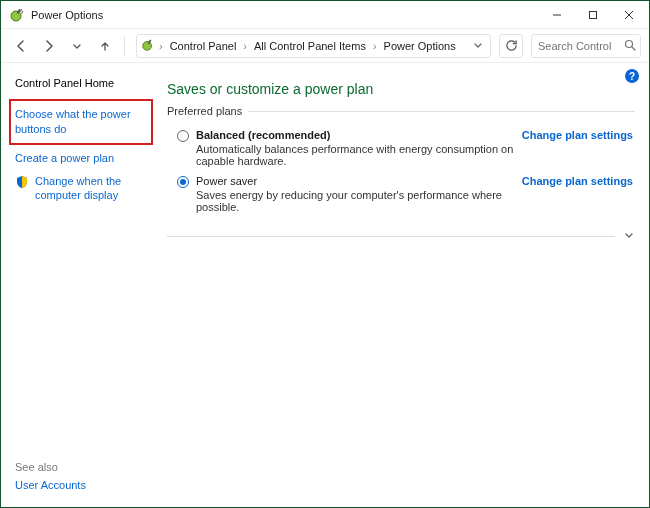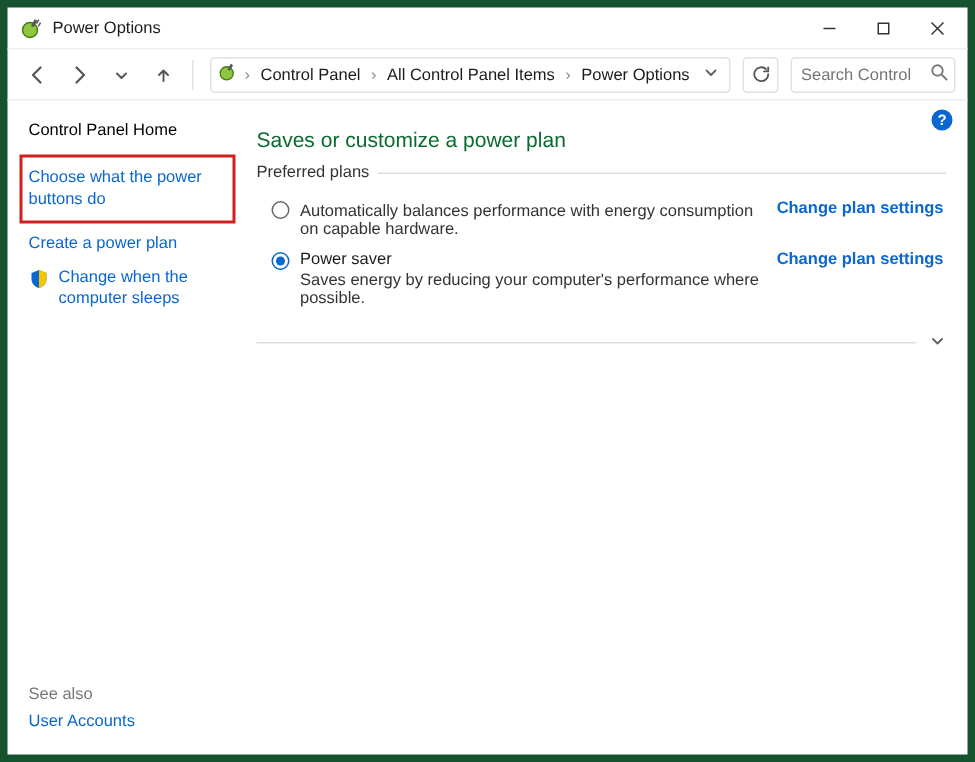--- a/index.html
+++ b/index.html
@@ -5,21 +5,21 @@
   * { box-sizing: border-box; }
   html, body {
     margin: 0; padding: 0;
     width: 650px; height: 508px;
     font-family: "Segoe UI", Tahoma, sans-serif;
     font-size: 11px;
     color: #1b1b1b;
     background: #ffffff;
     overflow: hidden;
   }
-  .window { display: flex; flex-direction: column; width: 100%; height: 100%; border: 5px solid #14532d; }
+  .window { display: flex; flex-direction: column; width: 100%; height: 100%; border: 1px solid #14532d; }
   
   .titlebar {
     height: 28px; display: flex; align-items: center; padding: 0 2px 0 8px;
     border-bottom: 1px solid #eee;
   }
   .titlebar .app-icon { width: 16px; height: 16px; margin-right: 6px; position: relative; }
   .titlebar .title { flex: 0 0 auto; }
   .titlebar .spacer { flex: 1; }
   .win-btn { width: 36px; height: 24px; display: flex; align-items: center; justify-content: center; }
   .win-btn svg { stroke: #333; }
@@ -174,36 +174,37 @@
       <div class="side-link hl">Choose what the power buttons do</div>
       <div class="side-link">Create a power plan</div>
 
       <div class="side-sys">
         <span class="shield">
           <svg viewBox="0 0 14 14" width="14" height="14">
             <path d="M7 1 L12 3 V7 C12 10 9.5 12.5 7 13 C4.5 12.5 2 10 2 7 V3 Z" fill="#0a66d0"></path>
             <path d="M7 1 L12 3 V7 C12 10 9.5 12.5 7 13 Z" fill="#f7c600"></path>
           </svg>
         </span>
-        <span>Change when the computer sleeps</span>
+        <span>Change when the computer display</span>
       </div>
 
       <div class="seealso">See also</div>
       <div class="side-link" style="margin-bottom:4px">User Accounts</div>
     </div>
 
     <div class="main">
       <h1>Saves or customize a power plan</h1>
 
       <fieldset>
         <legend>Preferred plans</legend>
 
         <div class="plan">
           <span class="radio"></span>
           <div class="plancol">
+            <span class="name">Balanced (recommended)</span>
             <div class="pdesc">Automatically balances performance with energy consumption on capable hardware.</div>
           </div>
           <span class="cps">Change plan settings</span>
         </div>
 
         <div class="plan">
           <span class="radio sel"></span>
           <div class="plancol">
             <span class="name normal">Power saver</span>
             <div class="pdesc">Saves energy by reducing your computer's performance where possible.</div>

